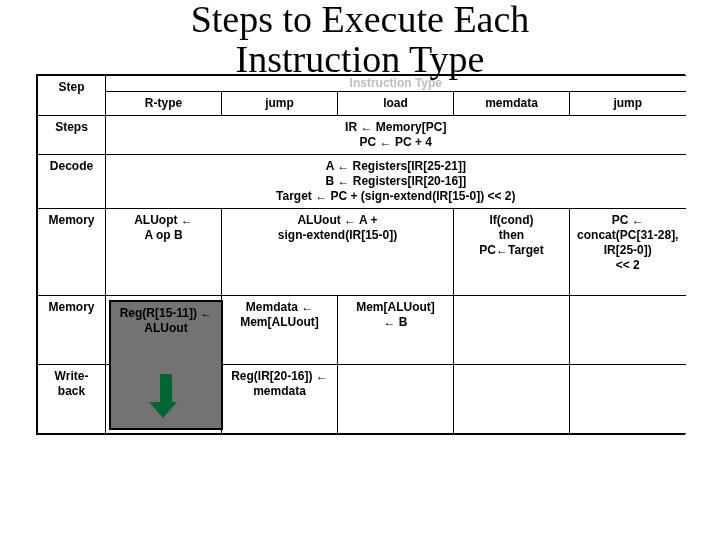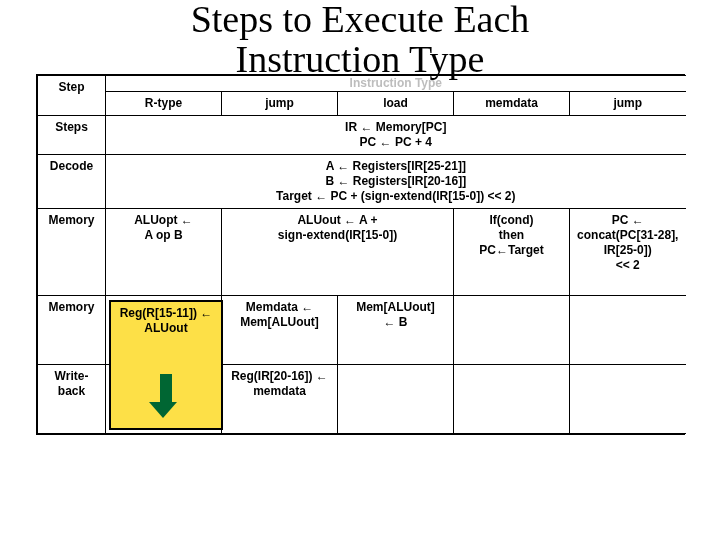--- a/index.html
+++ b/index.html
@@ -55,21 +55,21 @@
   .c { width:116px; }
   .ghost { color:#bdbdbd; }
 
   
   .greenbox {
     position: absolute;
     left: 109px;
     top: 300px;
     width: 114px;
     height: 130px;
-    background:#fde047;
+    background:#737373;
     border:2px solid #000;
     text-align:center;
     font-family: Verdana, Arial, sans-serif;
     font-size:12px;
     font-weight:700;
     color:#000;
     box-sizing:border-box;
     padding-top:4px;
     line-height:1.25;
   }

